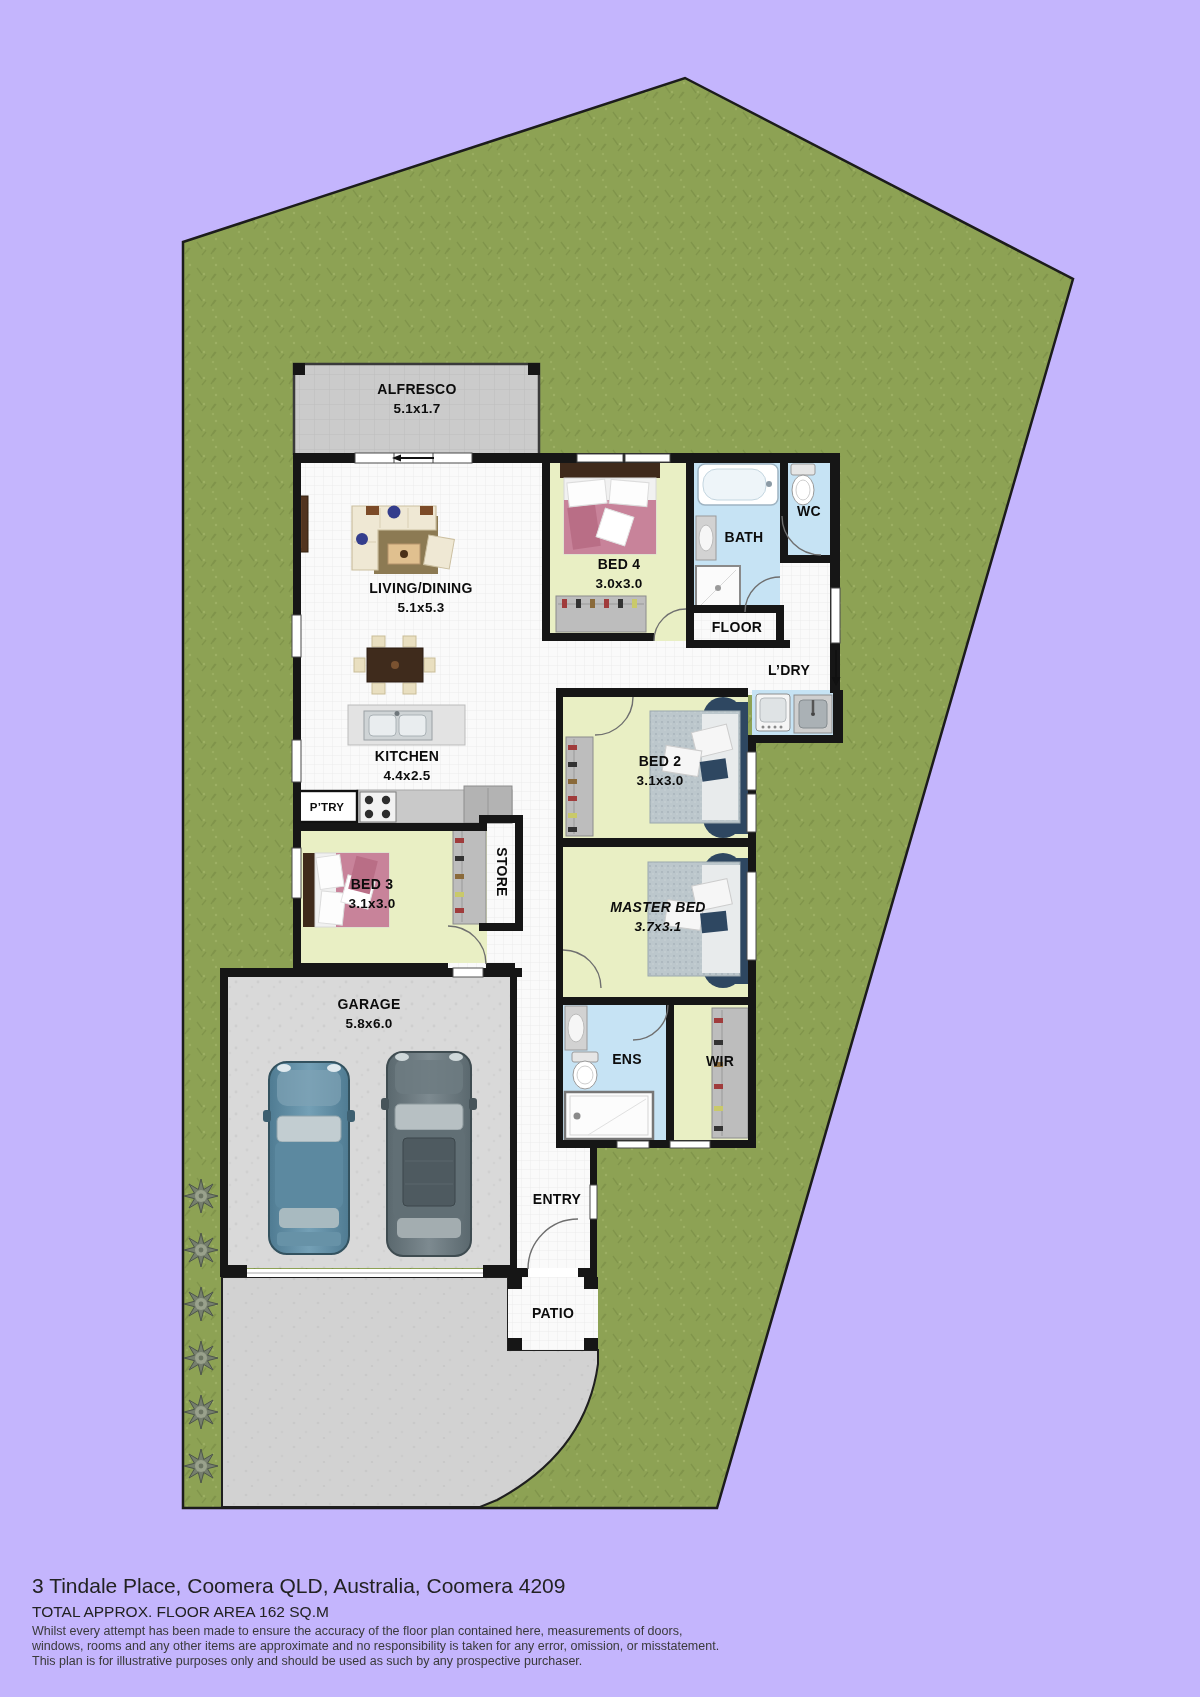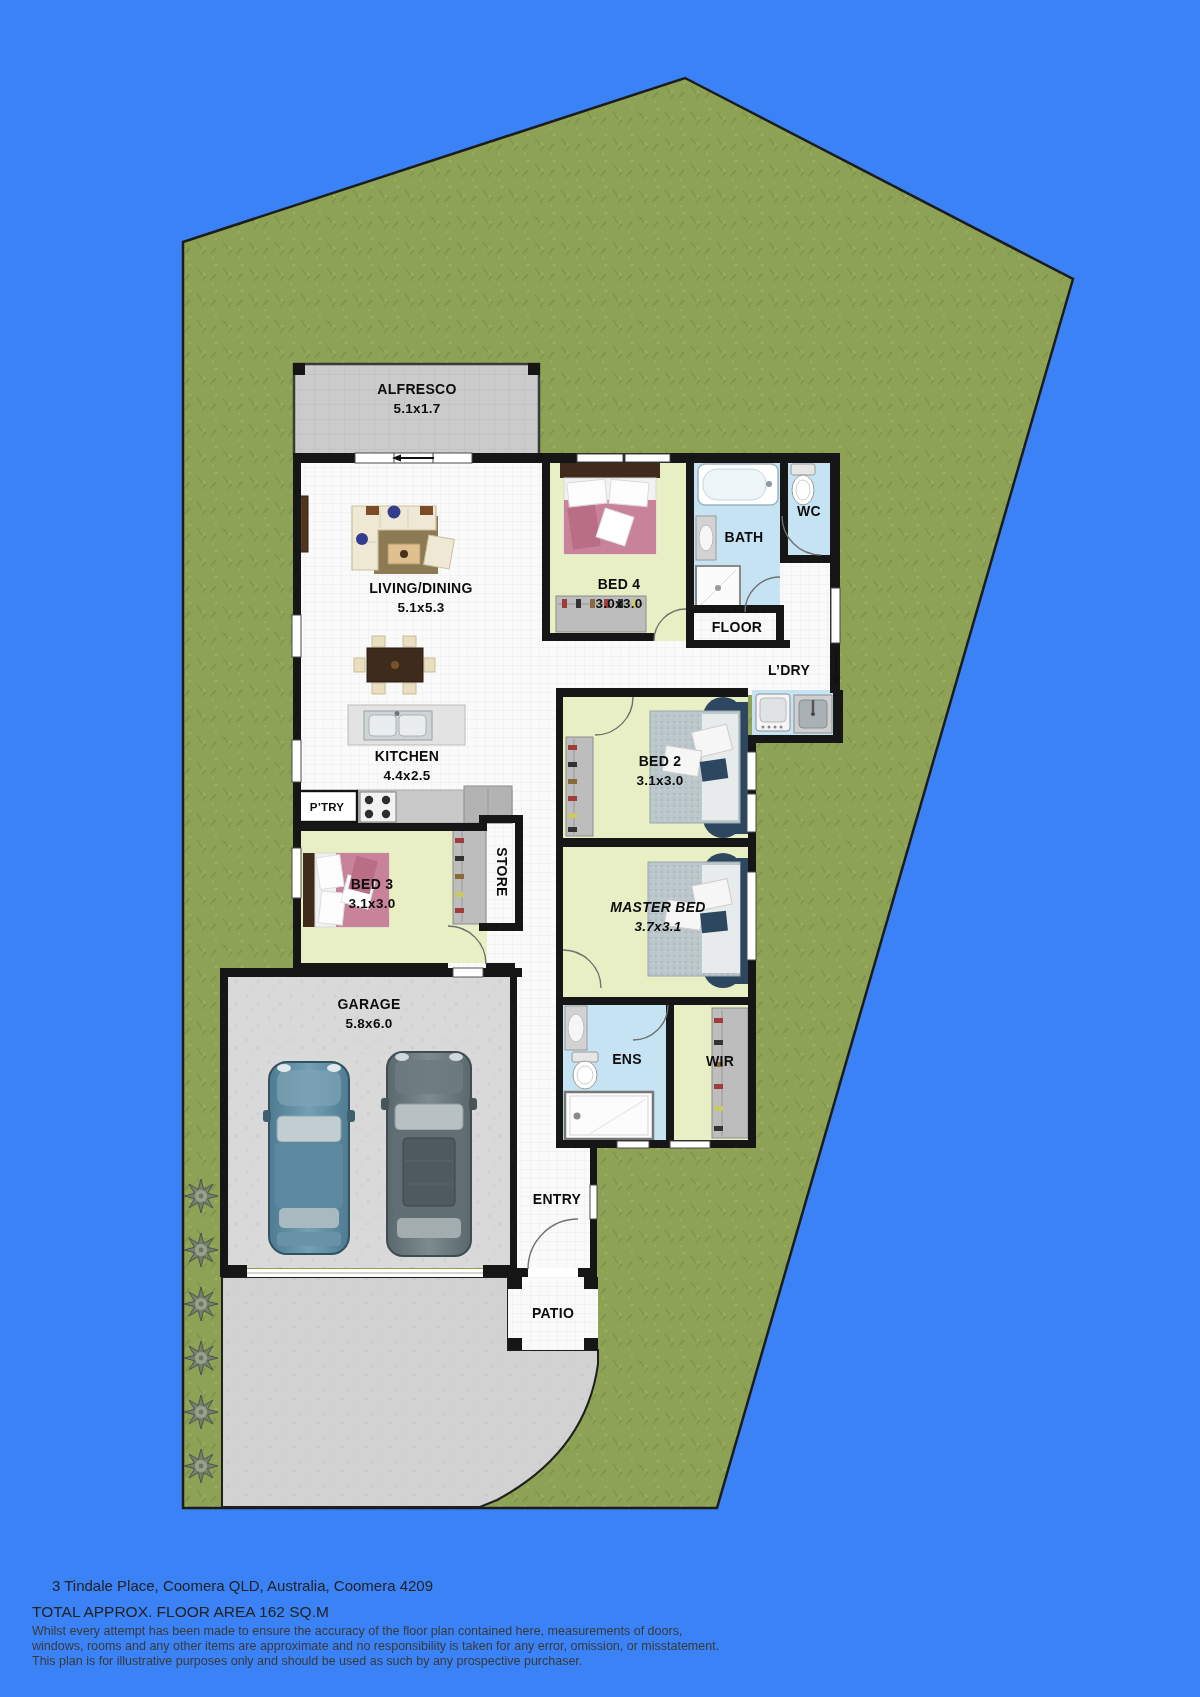--- a/index.html
+++ b/index.html
@@ -1,35 +1,35 @@
 <!DOCTYPE html>
 <html><head>
 <meta charset="utf-8">
 <style>
   html,body{margin:0;padding:0;background:#fff;}
   #canvas{
-    position:relative;width:1200px;height:1697px;background:#3b82f6;overflow:hidden;
+    position:relative;width:1200px;height:1697px;background:#c4b5fd;overflow:hidden;
     font-family:"Liberation Sans","DejaVu Sans",sans-serif;
   }
   #site-svg{position:absolute;left:0;top:0;}
   .w{fill:#161616;}
   .fl{fill:url(#tileP);}
   .wn{fill:#ffffff;stroke:#4a4a4a;stroke-width:1;}
   .door{fill:none;stroke:#6f6f6f;stroke-width:1.4;}
   .arrow{stroke:#111;stroke-width:2;}
   #labels .lbl{
     position:absolute;transform:translate(-50%,-50%);
     color:#0c0c0c;font-weight:bold;font-size:14px;letter-spacing:.3px;
     text-align:center;white-space:nowrap;line-height:19px;
   }
   #labels .lbl.small{font-size:11.5px;letter-spacing:.2px;}
   #labels .lbl.vert{transform:translate(-50%,-50%) rotate(90deg);}
   #labels .dims{display:block;font-size:13.5px;}
   .footer{position:absolute;left:32px;top:1572px;color:#1d1d1d;}
-  .footer .addr{font-size:15px;line-height:27px;color:#222;margin-left:20px;}
+  .footer .addr{font-size:21px;line-height:27px;color:#222;}
   .footer .area{font-size:15.5px;line-height:22px;color:#222;margin-top:2px;}
   .footer .disc{font-size:12.5px;line-height:14.8px;color:#3a3a3a;margin-top:1px;}
 </style>
 </head>
 <body>
 
 <div id="canvas">
 
 <svg id="site-svg" width="1200" height="1697" viewBox="0 0 1200 1697">
   <defs>
@@ -430,21 +430,21 @@
     <path class="door" d="M563,950 A38,38 0 0 1 601,988"></path>
     <path class="door" d="M668,1005 A35,35 0 0 1 633,1040"></path>
     <path class="door" d="M486,964 A38,38 0 0 0 448,926"></path>
     <path class="door" d="M528,1269 A50,50 0 0 1 578,1219"></path>
   </g>
 </svg>
 
 <div id="labels">
       <div class="lbl" style="left: 417px; top: 399px;"><span>ALFRESCO</span><span class="dims">5.1x1.7</span></div>
       <div class="lbl" style="left: 421px; top: 598px;"><span>LIVING/DINING</span><span class="dims">5.1x5.3</span></div>
-      <div class="lbl" style="left: 619px; top: 574px; margin-top: 20px;"><span>BED 4</span><span class="dims">3.0x3.0</span></div>
+      <div class="lbl" style="left: 619px; top: 574px;"><span>BED 4</span><span class="dims">3.0x3.0</span></div>
       <div class="lbl" style="left: 744px; top: 537px;"><span>BATH</span></div>
       <div class="lbl" style="left: 809px; top: 511px;"><span>WC</span></div>
       <div class="lbl" style="left: 737px; top: 627px;"><span>FLOOR</span></div>
       <div class="lbl" style="left: 789px; top: 670px; text-align: center;"><span>L’DRY</span></div>
       <div class="lbl" style="left: 407px; top: 766px;"><span>KITCHEN</span><span class="dims">4.4x2.5</span></div>
       <div class="lbl small" style="left: 327px; top: 807px;"><span>P’TRY</span></div>
       <div class="lbl" style="left: 660px; top: 771px;"><span>BED 2</span><span class="dims">3.1x3.0</span></div>
       <div class="lbl" style="left: 658px; top: 917px; font-style: italic;"><span>MASTER BED</span><span class="dims">3.7x3.1</span></div>
       <div class="lbl" style="left: 372px; top: 894px;"><span>BED 3</span><span class="dims">3.1x3.0</span></div>
       <div class="lbl vert" style="left: 501px; top: 872px;"><span>STORE</span></div>

